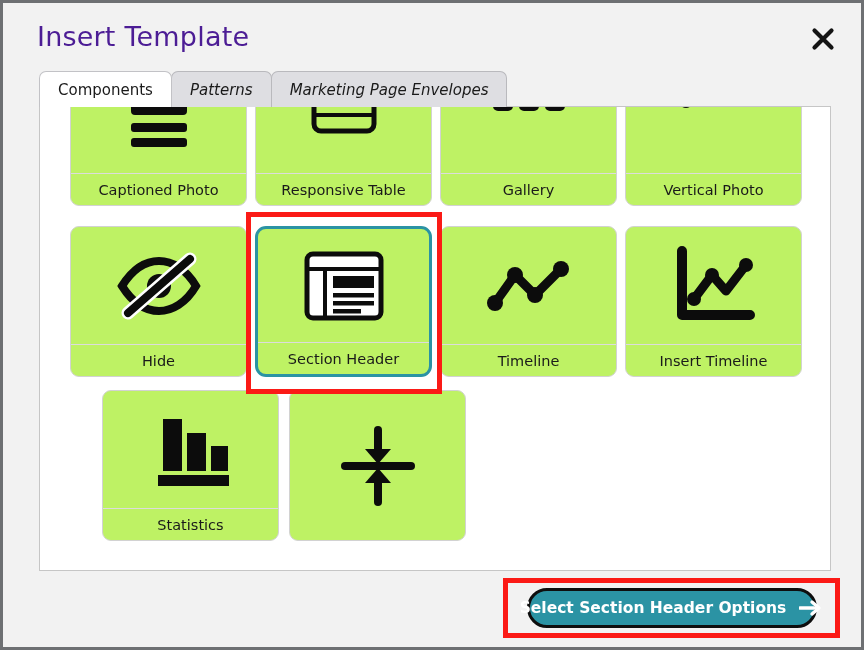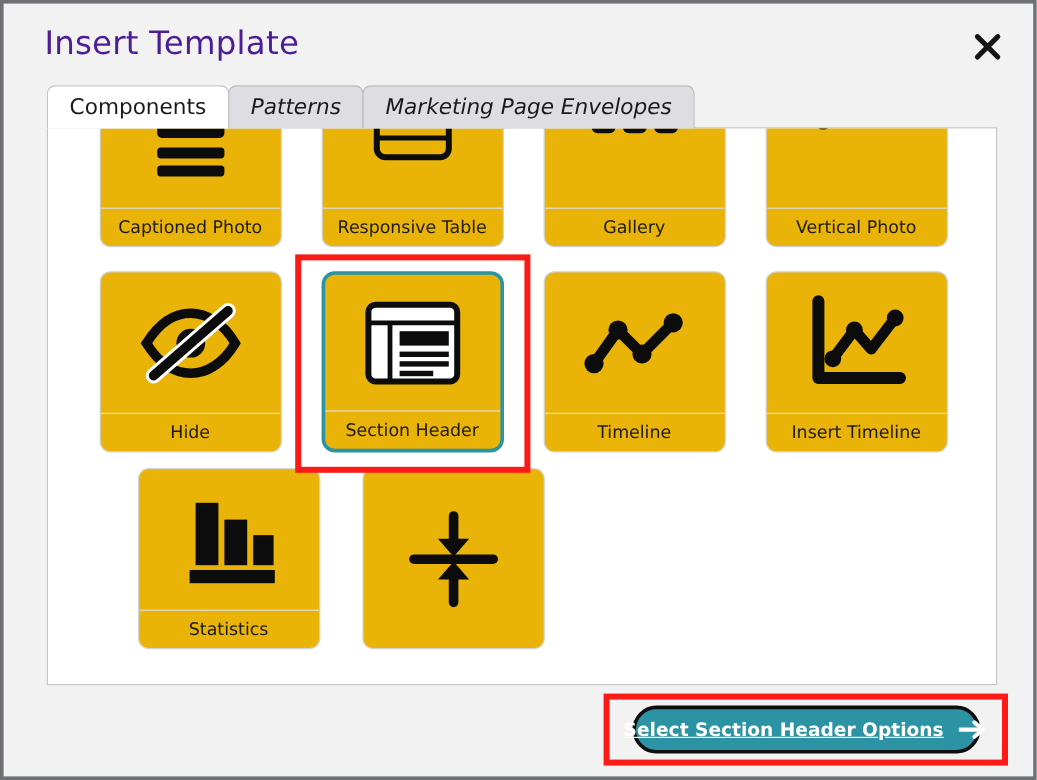--- a/index.html
+++ b/index.html
@@ -53,21 +53,21 @@
     display: flex;
     align-items: flex-end;
     z-index: 5;
   }
   .tab {
     height: 36px;
     padding: 0 18px;
     display: flex;
     align-items: center;
     justify-content: center;
-    font-size: 18px;
+    font-size: 15px;
     color: #1a1a1a;
     background: #dedee2;
     border: 1px solid #b9b9bd;
     border-bottom: none;
     border-radius: 7px 7px 0 0;
     cursor: pointer;
     position: relative;
   }
   .tab + .tab { margin-left: -1px; font-style: italic; }
   .tab.active {
@@ -107,23 +107,23 @@
 
   
   .card-slot {
     width: 187px;
     margin-right: 0;
     display: flex;
     justify-content: center;
     position: relative;
   }
   .card {
-    width: 152px;
+    width: 177px;
     height: 151px;
-    background: #eab308;
+    background: #bef264;
     border: 1px solid #d2d2d2;
     border-radius: 9px;
     display: flex;
     flex-direction: column;
     cursor: pointer;
     overflow: hidden;
     justify-content: flex-end;
   }
   .card.selected {
     border: 3px solid #2b93a4;
@@ -189,21 +189,20 @@
     color: #ffffff;
     font-size: 15.5px;
     font-weight: bold;
     font-family: "DejaVu Sans", "Liberation Sans", sans-serif;
     display: flex;
     align-items: center;
     justify-content: center;
     gap: 13px;
     cursor: pointer;
     white-space: nowrap;
-    text-decoration: underline;
   }
 
   svg { display: block; }
 </style>
 </head>
 <body>
 
 <div id="window">
 
   <div id="dialog-title">Insert Template</div>

